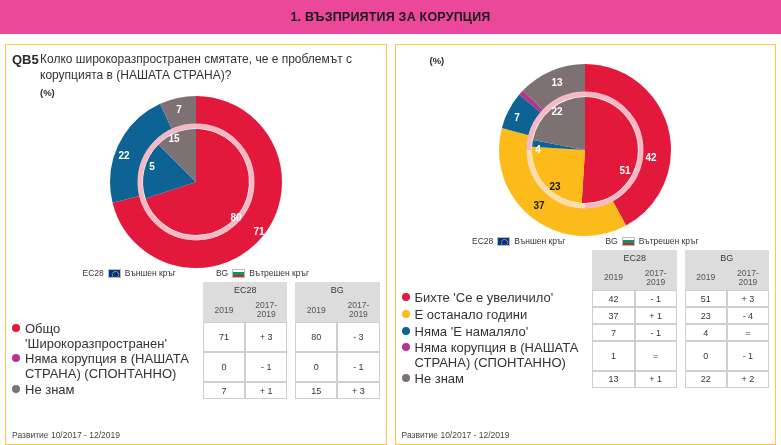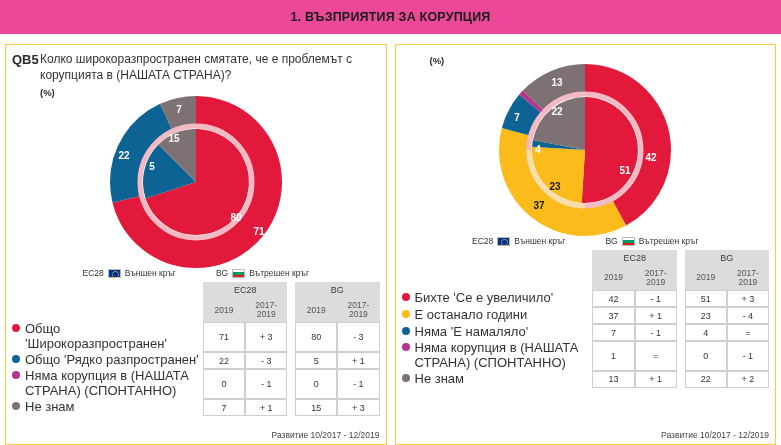--- a/index.html
+++ b/index.html
@@ -75,21 +75,21 @@
   .datacell {
     border:1px solid #CFCFCF; background:#fff;
     font-size:9px; color:#333; text-align:center; height:17px;
     vertical-align: middle;
   }
   .legcell { font-size:13px; color:#333; padding-right:6px; }
   .legitem { display:flex; align-items:flex-start; gap:5px; line-height:1.15; }
   .dot { width:8px; height:8px; border-radius:50%; flex:0 0 8px; margin-top:2px; }
 
   .footer {
-    margin-top:auto; text-align:right; font-size:8.5px; color:#444;
+    margin-top:auto; text-align:left; font-size:8.5px; color:#444;
     padding: 3px 0 4px 0;
   }
 </style>
 </head>
 <body>
 
 <div class="header-bar">
   <span>1. ВЪЗПРИЯТИЯ ЗА КОРУПЦИЯ</span>
 </div>
 
@@ -188,33 +188,20 @@
             <div class="legitem">
               <span class="dot" style="background:#E3193C"></span>
               <span>Общо 'Широкоразпространен'</span>
             </div>
           </td>
           <td class="datacell">71</td>
           <td class="datacell">+ 3</td>
           <td></td>
           <td class="datacell">80</td>
           <td class="datacell">- 3</td>
-        </tr>
-        <tr>
-          <td class="legcell">
-            <div class="legitem">
-              <span class="dot" style="background:#0E6395"></span>
-              <span>Общо 'Рядко разпространен'</span>
-            </div>
-          </td>
-          <td class="datacell">22</td>
-          <td class="datacell">- 3</td>
-          <td></td>
-          <td class="datacell">5</td>
-          <td class="datacell">+ 1</td>
         </tr>
         <tr>
           <td class="legcell">
             <div class="legitem">
               <span class="dot" style="background:#B5348D"></span>
               <span>Няма корупция в (НАШАТА СТРАНА) (СПОНТАННО)</span>
             </div>
           </td>
           <td class="datacell">0</td>
           <td class="datacell">- 1</td>

